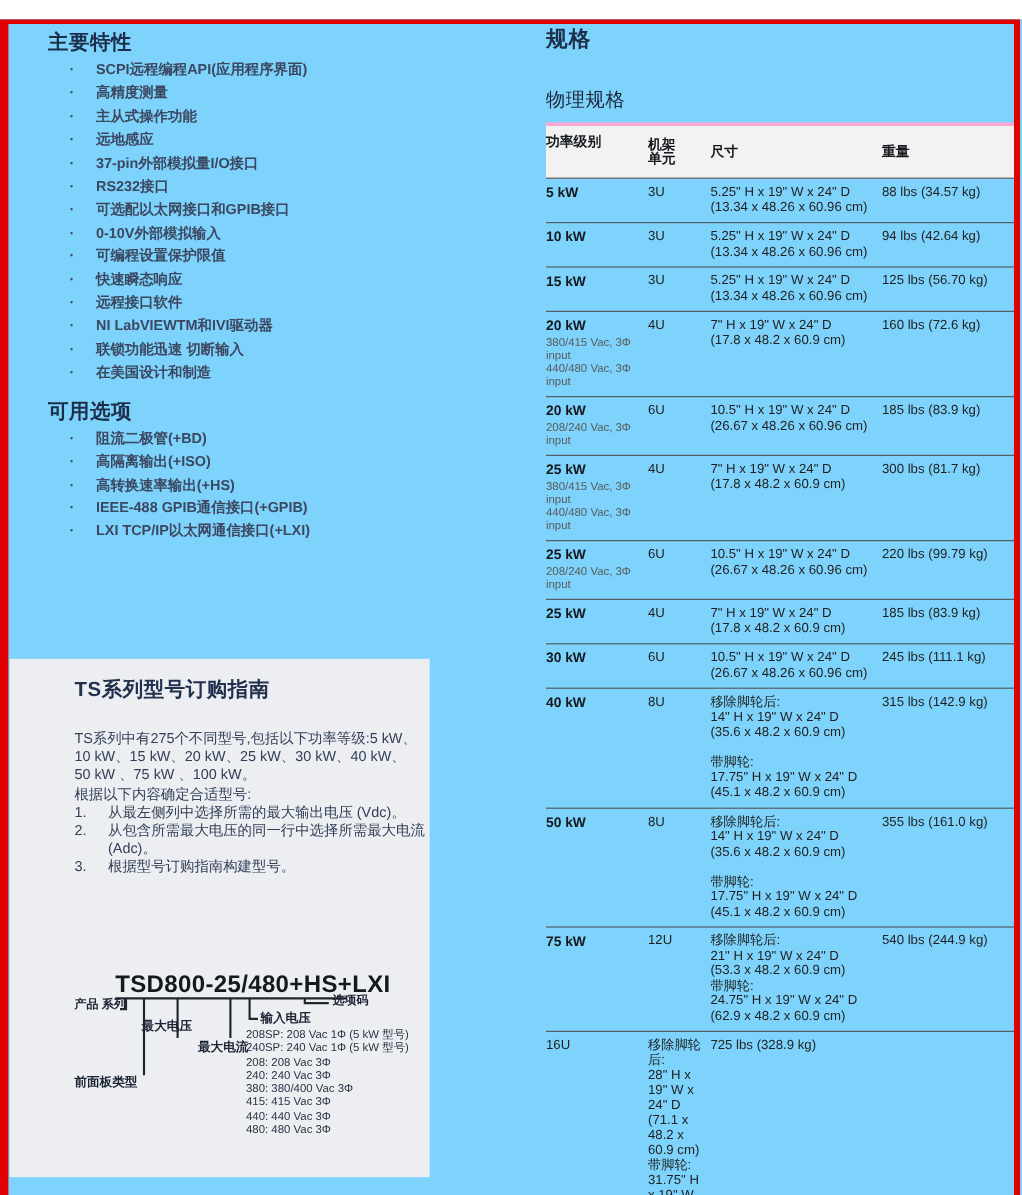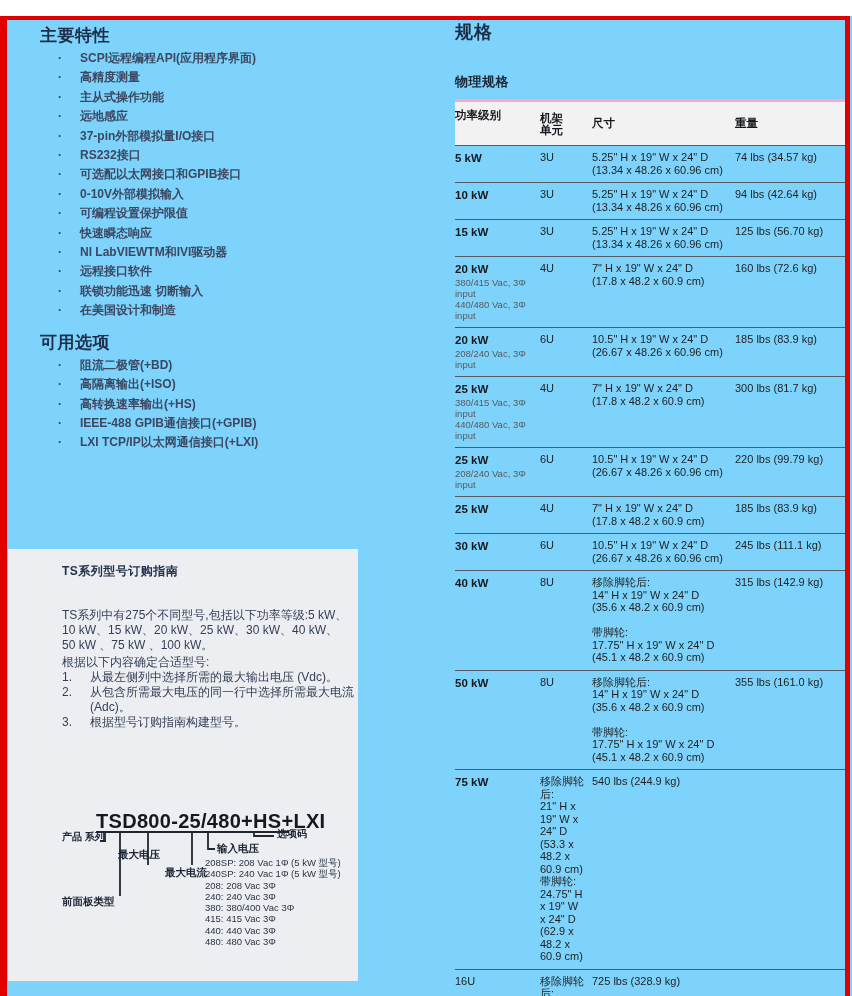--- a/index.html
+++ b/index.html
@@ -13,21 +13,21 @@
   
   .col-left { position:absolute; left:40px; top:8px; width:400px; }
   .h-main { font-size:17px; font-weight:bold; color:#1d2e4a; letter-spacing:0.5px; }
   ul.bullets { list-style:none; margin:2px 0 0 0;font-weight:bold; }
   ul.bullets li { position:relative; padding-left:40px; font-size:12px; line-height:19.4px; color:#3c4760; }
   ul.bullets li::before { content:"\00B7"; position:absolute; left:18px; top:0; color:#3c4760; }
   .h-options { margin-top:10px; }
 
   
   .gray-box { position:absolute; left:8px; top:533px; width:350px; height:432px; background:#eceef2; }
-  .gb-title { position:absolute; left:54px; top:14px; font-size:12px; font-weight:bold; color:#22314e; letter-spacing:0.5px; }
+  .gb-title { position:absolute; left:54px; top:14px; font-size:17px; font-weight:bold; color:#22314e; letter-spacing:0.5px; }
   .gb-intro { position:absolute; left:54px; top:59px; width:288px; font-size:12px; line-height:15px; color:#323f57; }
   .gb-instr { position:absolute; left:54px; top:105px; width:288px; font-size:12px; color:#323f57; }
   ol.steps { position:absolute; left:54px; top:121px; width:292px; list-style:none; counter-reset:st; }
   ol.steps li { position:relative; padding-left:28px; font-size:12px; line-height:15px; color:#323f57; counter-increment:st; }
   ol.steps li::before { content:counter(st) "."; position:absolute; left:0; top:0; }
 
   
   .diagram { position:absolute; left:0; top:0; width:350px; height:384px; }
   .diagram svg { position:absolute; left:0; top:0; }
   .model { position:absolute; left:88px; top:261px; font-size:20px; font-weight:bold; color:#14181f; letter-spacing:0.3px; }
@@ -39,21 +39,21 @@
   .lab-maxc { left:157px; top:317px; font-size:10.5px;text-align:right; }
   .iv-list { position:absolute; left:197px; top:308px; }
   .iv-list div { font-size:9.5px; line-height:11.3px; color:#2a3344; white-space:nowrap; }
   .fp-block { position:absolute; left:54px; top:346px; }
   .fp-title { font-size:10.5px; font-weight:bold; color:#1b2433; }
   .fp-block .fp-line { font-size:9.5px; line-height:11.5px; color:#2a3344; white-space:nowrap; }
 
   
   .col-right { position:absolute; left:455px; top:4px; width:390px; }
   .h-spec { font-size:18px; font-weight:bold; color:#1d2e4a; letter-spacing:1px; }
-  .h-sub { margin-top:29px; font-size:13px; font-weight:bold; color:#1c2536; letter-spacing:0.5px; }
+  .h-sub { margin-top:29px; font-size:16px; font-weight:normal; color:#1c2536; letter-spacing:0.5px; }
   .ptable { margin-top:8px; border-top:3px solid #f9a8d4; }
   .phead { display:grid; grid-template-columns:85px 52px 143px 1fr; background:#f2f2f2;
     border-bottom:1px solid #565b63; padding:6px 0; min-height:44px; align-items:center; }
   .phead .th { font-size:11.5px; font-weight:bold; color:#15181d; }
   .th-power { align-self:start; }
   .th-rack { width:32px; word-break:break-all; line-height:12px; }
   .prow { display:grid; grid-template-columns:85px 52px 143px 1fr; border-bottom:1px solid #565b63; padding:5px 0 6px; }
   .power { font-size:11.5px; font-weight:bold; color:#15181d; line-height:14px; }
   .sub { font-size:9.5px; color:#5a5a5a; line-height:11px; white-space:pre-line; margin-top:1px; }
   .sub:empty { display:none; }
@@ -79,22 +79,22 @@
     <li>SCPI远程编程API(应用程序界面)</li>
         <li>高精度测量</li>
         <li>主从式操作功能</li>
         <li>远地感应</li>
         <li>37-pin外部模拟量I/O接口</li>
         <li>RS232接口</li>
         <li>可选配以太网接口和GPIB接口</li>
         <li>0-10V外部模拟输入</li>
         <li>可编程设置保护限值</li>
         <li>快速瞬态响应</li>
+        <li>远程接口软件</li>
         <li>NI LabVIEWTM和IVI驱动器</li>
-        <li>远程接口软件</li>
         <li>联锁功能迅速 切断输入</li>
         <li>在美国设计和制造</li>
       </ul>
     <div class="h-main h-options">可用选项</div>
     <ul class="bullets">
 
     <li>阻流二极管(+BD)</li>
         <li>高隔离输出(+ISO)</li>
         <li>高转换速率输出(+HS)</li>
         <li>IEEE-488 GPIB通信接口(+GPIB)</li>
@@ -162,21 +162,21 @@
       <div>
 
           <div class="prow">
             <div>
               <div class="power">5 kW</div>
 
             </div>
             <div class="c-rack">3U</div>
             <div class="c-dims">5.25" H x 19" W x 24" D
 (13.34 x 48.26 x 60.96 cm)</div>
-            <div class="c-weight">74 lbs (34.57 kg)</div>
+            <div class="c-weight">88 lbs (34.57 kg)</div>
           </div>
 
           <div class="prow">
             <div>
               <div class="power">10 kW</div>
 
             </div>
             <div class="c-rack">3U</div>
             <div class="c-dims">5.25" H x 19" W x 24" D
 (13.34 x 48.26 x 60.96 cm)</div>
@@ -292,20 +292,21 @@
 17.75" H x 19" W x 24" D
 (45.1 x 48.2 x 60.9 cm)</div>
             <div class="c-weight">355 lbs (161.0 kg)</div>
           </div>
 
           <div class="prow">
             <div>
               <div class="power">75 kW</div>
 
             </div>
+            <div class="c-rack">12U</div>
             <div class="c-dims">移除脚轮后:
 21" H x 19" W x 24" D
 (53.3 x 48.2 x 60.9 cm)
 带脚轮:
 24.75" H x 19" W x 24" D
 (62.9 x 48.2 x 60.9 cm)</div>
             <div class="c-weight">540 lbs (244.9 kg)</div>
           </div>
 
           <div class="prow">

